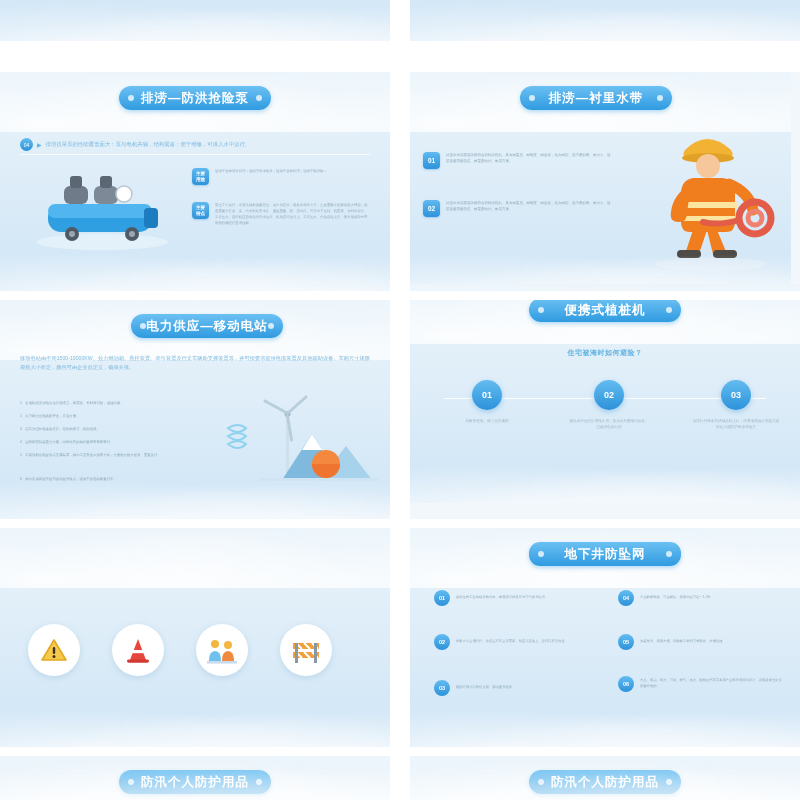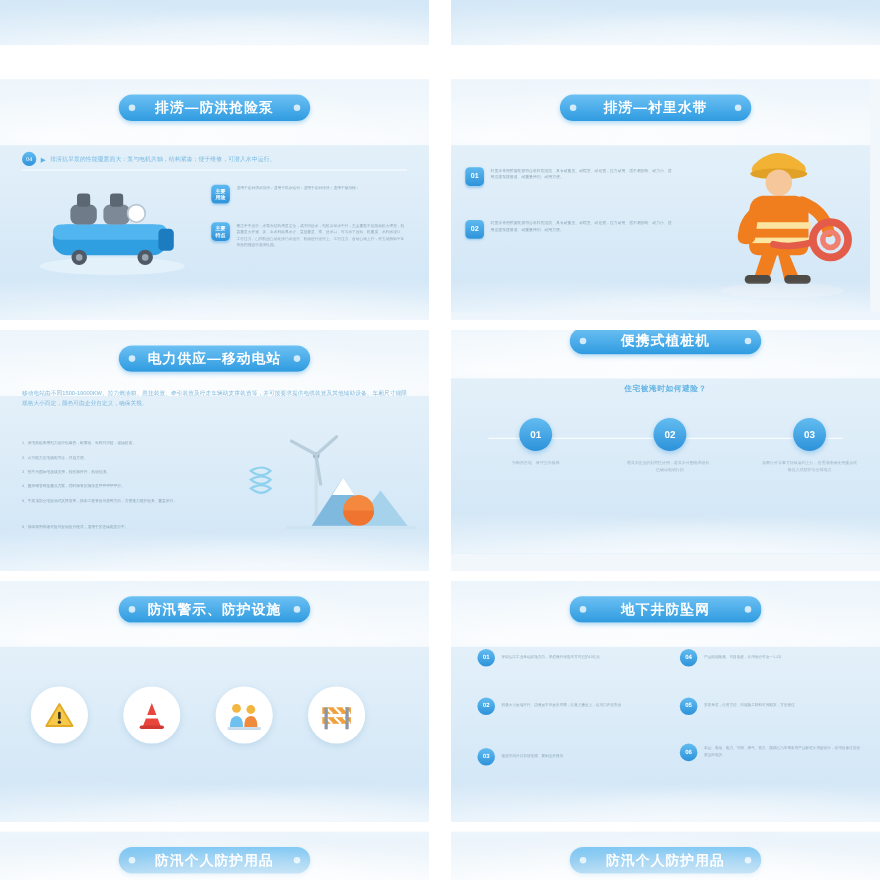--- a/index.html
+++ b/index.html
@@ -35,21 +35,21 @@
     background: radial-gradient(ellipse at 12% 90%, rgba(255,255,255,.85) 0%, rgba(255,255,255,0) 62%),
                 radial-gradient(ellipse at 48% 100%, rgba(255,255,255,.7) 0%, rgba(255,255,255,0) 60%),
                 radial-gradient(ellipse at 88% 92%, rgba(255,255,255,.8) 0%, rgba(255,255,255,0) 62%);
     pointer-events:none;
   }
 
   
   .title-pill {
     position:absolute; left:50%; transform:translateX(-50%);
     top:16px;
-    width:174px; height:24px;
+    width:152px; height:24px;
     border-radius:13px;
     background: linear-gradient(180deg,#6cc0f3 0%,#2f9be0 100%);
     box-shadow: 0 2px 4px rgba(47,155,224,.35);
     color:#ffffff;
     font-size:12.5px; font-weight:bold;
     letter-spacing:1px;
     display:flex; align-items:center; justify-content:center;
     white-space:nowrap;
   }
   .title-pill::before, .title-pill::after {
@@ -209,21 +209,21 @@
       <rect x="80" y="126" width="24" height="8" rx="4" fill="#4e4a46"></rect>
 
       <circle cx="122" cy="94" r="16" fill="none" stroke="#e35c4a" stroke-width="7"></circle>
       <circle cx="122" cy="94" r="7" fill="none" stroke="#f0806f" stroke-width="5"></circle>
       <path d="M106 96 q-20 6 -36 2" stroke="#e35c4a" stroke-width="6" fill="none" stroke-linecap="round"></path>
     </svg>
   </div>
 
   <div class="slide" style="left:0;top:300px;">
     <div class="cloudtop"></div>
-    <div class="title-pill" style="top:14px;">电力供应—移动电站</div>
+    <div class="title-pill" style="top:14px;margin-left:12px;">电力供应—移动电站</div>
 
     <div class="lead" style="left:20px;top:54px;width:350px;text-align:justify;">移动电站由不同1500-19000KW、拉力燃油箱、悬挂装置、牵引装置及行走车辆助支撑装置等，并可按要求提供电缆装置及其他辅助设备。车厢尺寸规限规格大小而定，颜色可由企业自定义，确保关视。</div>
 
     <div class="tiny" style="position:absolute;left:20px;top:100px;width:190px;">1、发电机组采用电力运行低噪音，耐震动、长时间行驶，省油防逾。</div>
     <div class="tiny" style="position:absolute;left:20px;top:113px;width:190px;">2、百万能力压电线柜齐全，开启方便。</div>
     <div class="tiny" style="position:absolute;left:20px;top:126px;width:190px;">3、指车为国际电接线支持，轻松抽使开，机动性强。</div>
     <div class="tiny" style="position:absolute;left:20px;top:139px;width:190px;">4、圆形钢管锚接重点方案，同时保有的抽排量整整整整整行。</div>
     <div class="tiny" style="position:absolute;left:20px;top:152px;width:200px;">5、车架顶部会电提动式支撑装置，抽本工营有提示放置方向，方便推力推护提务、重直发行。</div>
     <div class="tiny" style="position:absolute;left:20px;top:176px;width:200px;">6、抽本采用高速可提可提动提升模式，适用于的连续能量行车。</div>
 
@@ -264,21 +264,20 @@
       <div style="margin-top:8px;color:#9db5c4;font-size:3.6px;text-align:center;line-height:1.8;">遭洪水应当的封闭性使用，若洪水外围地理较长、已确清电动行的</div>
     </div>
     <div style="position:absolute;left:282px;top:96px;display:flex;flex-direction:column;align-items:center;width:88px;">
       <div class="circlebadge">03</div>
       <div style="margin-top:8px;color:#9db5c4;font-size:3.6px;text-align:center;line-height:1.8;">如果行外等事非持续落到上行，应逐渐准确使用重点或附近入或防护等全球地方</div>
     </div>
   </div>
 
   <div class="slide" style="left:0;top:528px;">
     <div class="cloudtop"></div>
-    <div class="title-pill" style="top:14px;">防汛警示、防护设施</div>
 
     <div style="position:absolute;left:28px;top:96px;display:flex;gap:32px;">
       <div class="icon-circle">
         <svg width="30" height="30" viewBox="0 0 30 30">
           <path d="M15 5 L27 25 H3 Z" fill="#f7c948" stroke="#e0a926" stroke-width="1.6" stroke-linejoin="round"></path>
           <rect x="13.8" y="12" width="2.4" height="7" rx="1.2" fill="#3a3326"></rect>
           <circle cx="15" cy="21.5" r="1.5" fill="#3a3326"></circle>
         </svg>
       </div>
       <div class="icon-circle">

